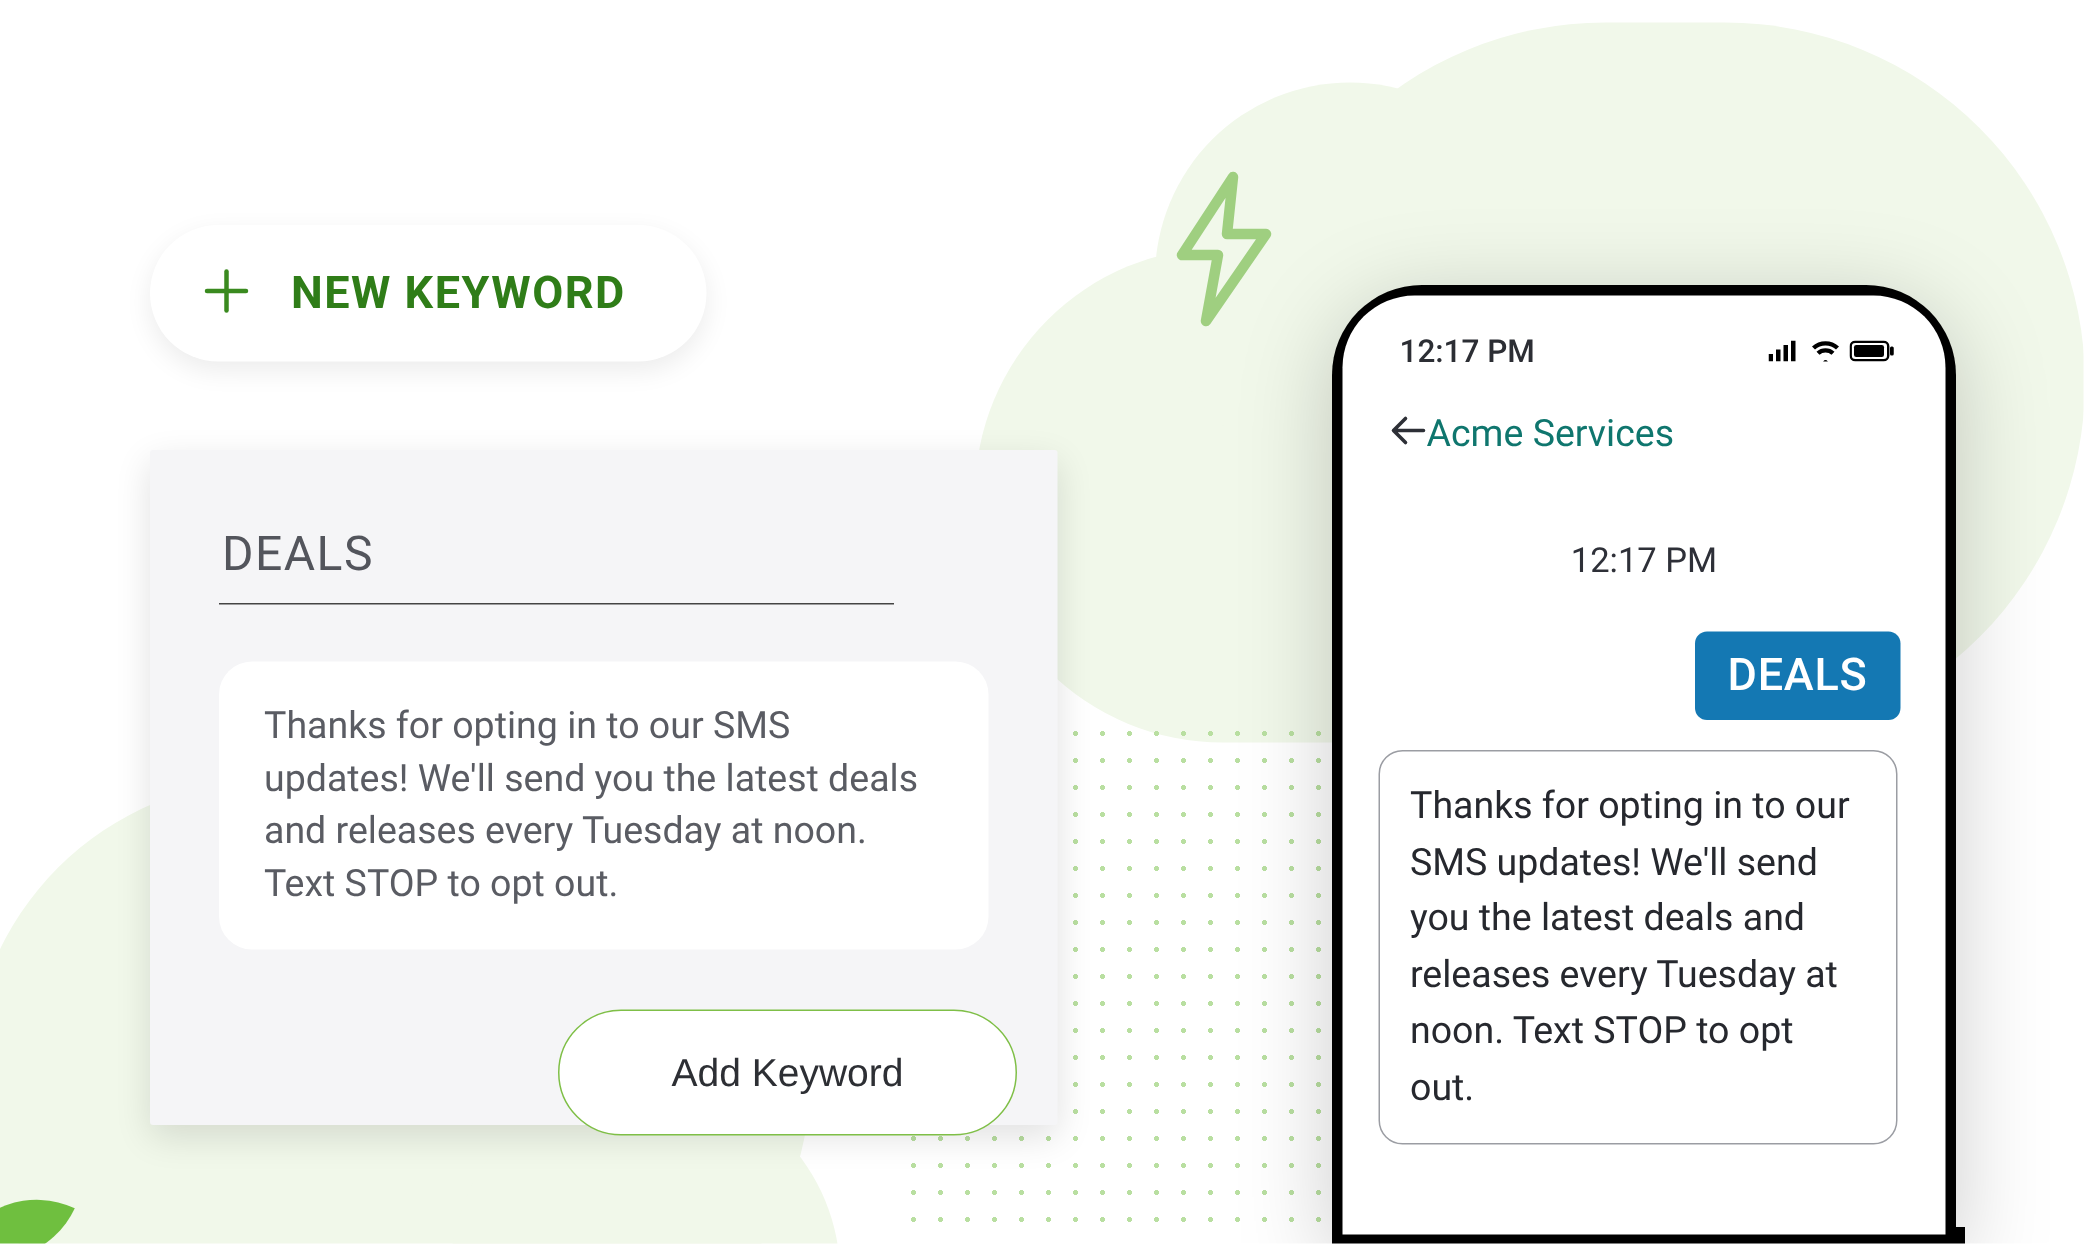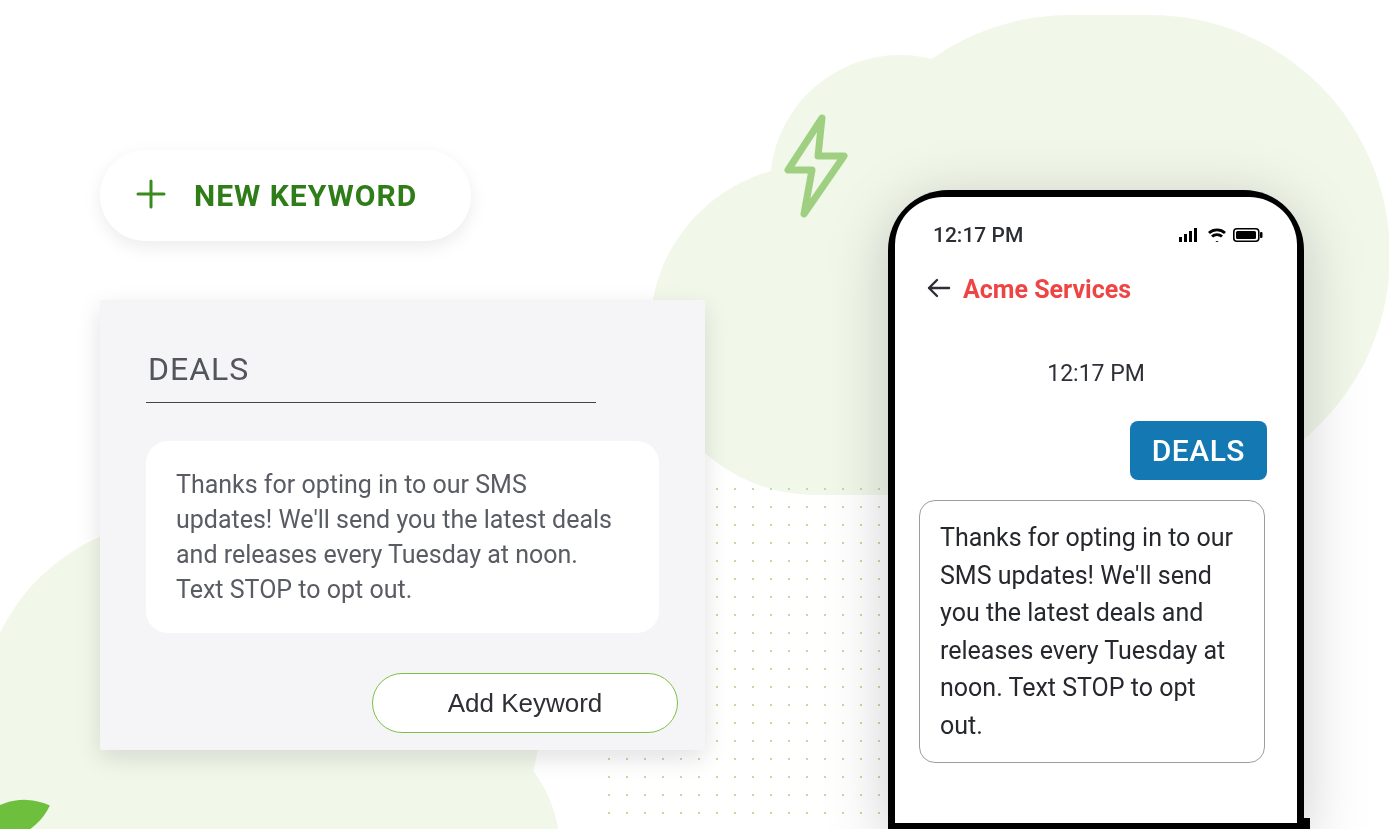--- a/index.html
+++ b/index.html
@@ -141,21 +141,21 @@
     border-radius:22px;
     padding:26px 30px;
     font-size:25px;
     line-height:1.4;
     color:#5a5c63;
   }
   .add-btn {
     margin-top:40px;
     margin-left:226px;
     width:306px;
-    height:60px;
+    height:84px;
     border:1.8px solid #7fbf47;
     background:#ffffff;
     border-radius:60px;
     font-size:26px;
     color:#2d2f34;
     cursor:pointer;
     display:flex;
     align-items:center;
     justify-content:center;
   }
@@ -192,25 +192,24 @@
     align-items:center;
     font-size:21px;
     color:#2c2e34;
     font-weight:500;
     padding:2px 10px 10px 14px;
   }
   .status-icons { display:flex; align-items:center; gap:6px; }
   .sender-row {
     display:flex;
     align-items:center;
-    gap:12px;
     padding:18px 8px 10px 8px;
     font-size:25px;
-    font-weight:700;
-    color:#ef4444;
+    font-weight:400;
+    color:#0f766e;
   }
   .msg-time {
     text-align:center;
     font-size:23px;
     color:#2e3038;
     margin:46px 0 34px 0;
   }
   .bubble-out {
     align-self:flex-end;
     background:#1478b3;

